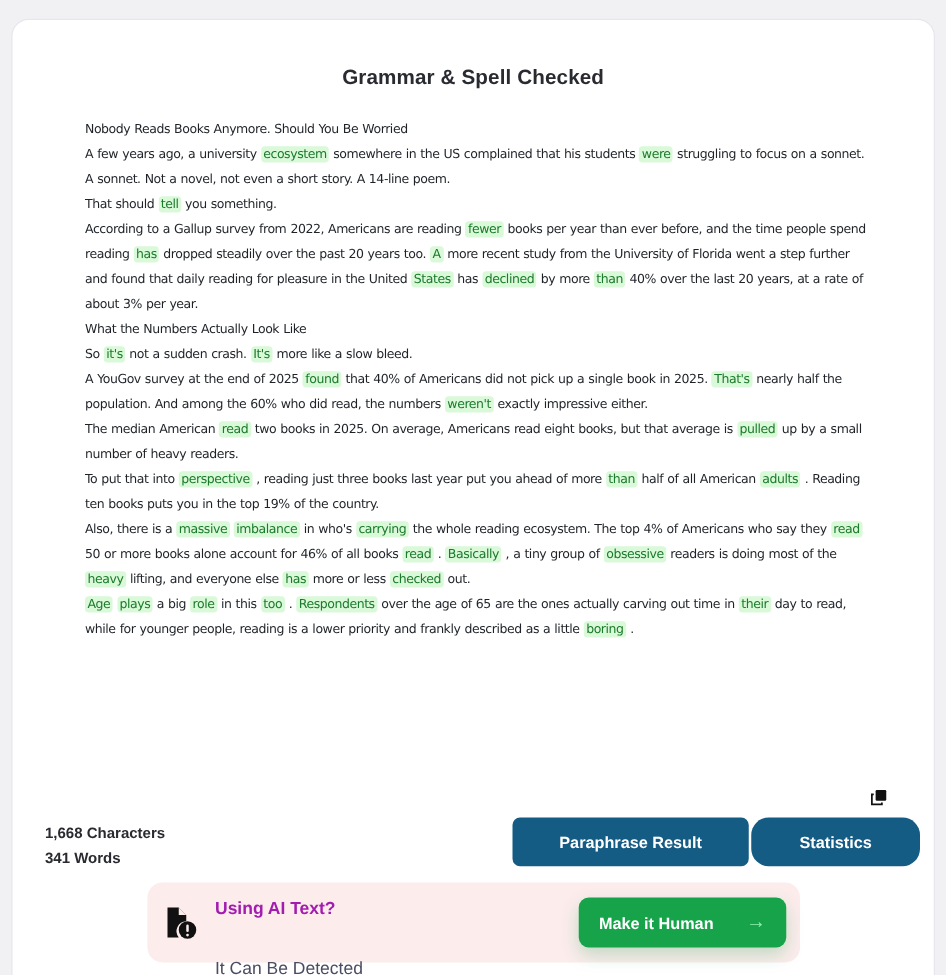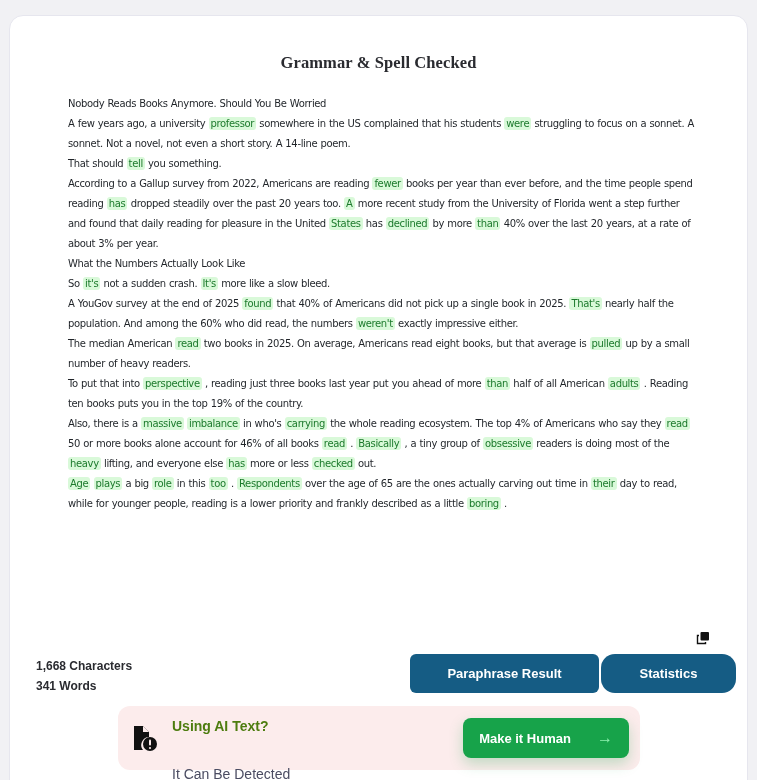--- a/index.html
+++ b/index.html
@@ -10,21 +10,21 @@
     color: #1f2328;
     position: relative;
   }
   .card {
     position: absolute; left: 9px; top: 15px; width: 739px; height: 800px;
     background: #ffffff; border: 1px solid #e6e6ee; border-radius: 14px;
     box-sizing: border-box;
   }
   .title {
     position: absolute; top: 53px; left: 0; width: 757px; text-align: center;
-    font-size: 16.5px; font-weight: 700; color: #2a2b30; letter-spacing: 0.1px; font-family: Liberation Serif, serif;
+    font-size: 16.5px; font-weight: 700; color: #2a2b30; letter-spacing: 0.1px;
   }
   .content {
     position: absolute; left: 68px; top: 94px; width: 630px;
     font-family: "DejaVu Sans", sans-serif;
     font-size: 10px; line-height: 20px; color: #1f2328;
     letter-spacing: -0.35px; word-spacing: 0.4px;
   }
   .content p { margin: 0; }
   .hl {
     background: #d9f9d9; color: #1c7a2c; border-radius: 3px;
@@ -44,40 +44,40 @@
     font-family: "Liberation Sans", sans-serif;
     margin-left: 20px;
   }
   .btn-para { left: 390px; width: 189px; }
   .btn-stats { left: 581px; width: 135px; border-radius: 14px; }
   .banner {
     position: absolute; left: 118px; top: 706px; width: 522px; height: 64px;
     background: #fcecec; border-radius: 12px;
   }
   .banner-icon { position: absolute; left: 14px; top: 18px; width: 26px; height: 28px; }
-  .banner-title { position: absolute; left: 54px; top: 12px; font-size: 14px; font-weight: 700; color: #4d7c0f; }
+  .banner-title { position: absolute; left: 54px; top: 12px; font-size: 14px; font-weight: 700; color: #a21caf; }
   .banner-sub { position: absolute; left: 54px; top: 34px; font-size: 14px; color: #4a4c62; margin-top: 26px; }
   .human-btn {
     position: absolute; left: 345px; top: 12px; width: 166px; height: 40px;
     background: #17a34a; border-radius: 8px; color: #fff; font-weight: 700; font-size: 13px;
     display: flex; align-items: center; justify-content: center; gap: 26px;
     box-shadow: 0 6px 14px rgba(23,163,74,0.25); cursor: pointer;
   }
   .arrow { color: #8ff0b0; font-size: 16px; font-weight: 400; }
 </style>
 </head>
 <body>
 
 <div class="card"></div>
 
 <div class="title">Grammar &amp; Spell Checked</div>
 
 <div class="content" id="doc">
     <p><span>Nobody Reads Books Anymore. Should You Be Worried</span></p>
-    <p><span>A few years ago, a university </span><span class="hl">professor</span><span> somewhere in the US complained that his students </span><span class="hl">were</span><span> struggling to focus on a sonnet. A sonnet. Not a novel, not even a short story. A 14-line poem.</span></p>
+    <p><span>A few years ago, a university </span><span class="hl">ecosystem</span><span> somewhere in the US complained that his students </span><span class="hl">were</span><span> struggling to focus on a sonnet. A sonnet. Not a novel, not even a short story. A 14-line poem.</span></p>
     <p><span>That should </span><span class="hl">tell</span><span> you something.</span></p>
     <p><span>According to a Gallup survey from 2022, Americans are reading </span><span class="hl">fewer</span><span> books per year than ever before, and the time people spend reading </span><span class="hl">has</span><span> dropped steadily over the past 20 years too. </span><span class="hl">A</span><span> more recent study from the University of Florida went a step further and found that daily reading for pleasure in the United </span><span class="hl">States</span><span> has </span><span class="hl">declined</span><span> by more </span><span class="hl">than</span><span> 40% over the last 20 years, at a rate of about 3% per year.</span></p>
     <p><span>What the Numbers Actually Look Like</span></p>
     <p><span>So </span><span class="hl">it's</span><span> not a sudden crash. </span><span class="hl">It's</span><span> more like a slow bleed.</span></p>
     <p><span>A YouGov survey at the end of 2025 </span><span class="hl">found</span><span> that 40% of Americans did not pick up a single book in 2025. </span><span class="hl">That's</span><span> nearly half the population. And among the 60% who did read, the numbers </span><span class="hl">weren't</span><span> exactly impressive either.</span></p>
     <p><span>The median American </span><span class="hl">read</span><span> two books in 2025. On average, Americans read eight books, but that average is </span><span class="hl">pulled</span><span> up by a small number of heavy readers.</span></p>
     <p><span>To put that into </span><span class="hl">perspective</span><span> , reading just three books last year put you ahead of more </span><span class="hl">than</span><span> half of all American </span><span class="hl">adults</span><span> . Reading ten books puts you in the top 19% of the country.</span></p>
     <p><span>Also, there is a </span><span class="hl">massive</span><span> </span><span class="hl">imbalance</span><span> in who's </span><span class="hl">carrying</span><span> the whole reading ecosystem. The top 4% of Americans who say they </span><span class="hl">read</span><span> 50 or more books alone account for 46% of all books </span><span class="hl">read</span><span> . </span><span class="hl">Basically</span><span> , a tiny group of </span><span class="hl">obsessive</span><span> readers is doing most of the </span><span class="hl">heavy</span><span> lifting, and everyone else </span><span class="hl">has</span><span> more or less </span><span class="hl">checked</span><span> out.</span></p>
     <p><span class="hl">Age</span><span> </span><span class="hl">plays</span><span> a big </span><span class="hl">role</span><span> in this </span><span class="hl">too</span><span> . </span><span class="hl">Respondents</span><span> over the age of 65 are the ones actually carving out time in </span><span class="hl">their</span><span> day to read, while for younger people, reading is a lower priority and frankly described as a little </span><span class="hl">boring</span><span> .</span></p>
   </div>

